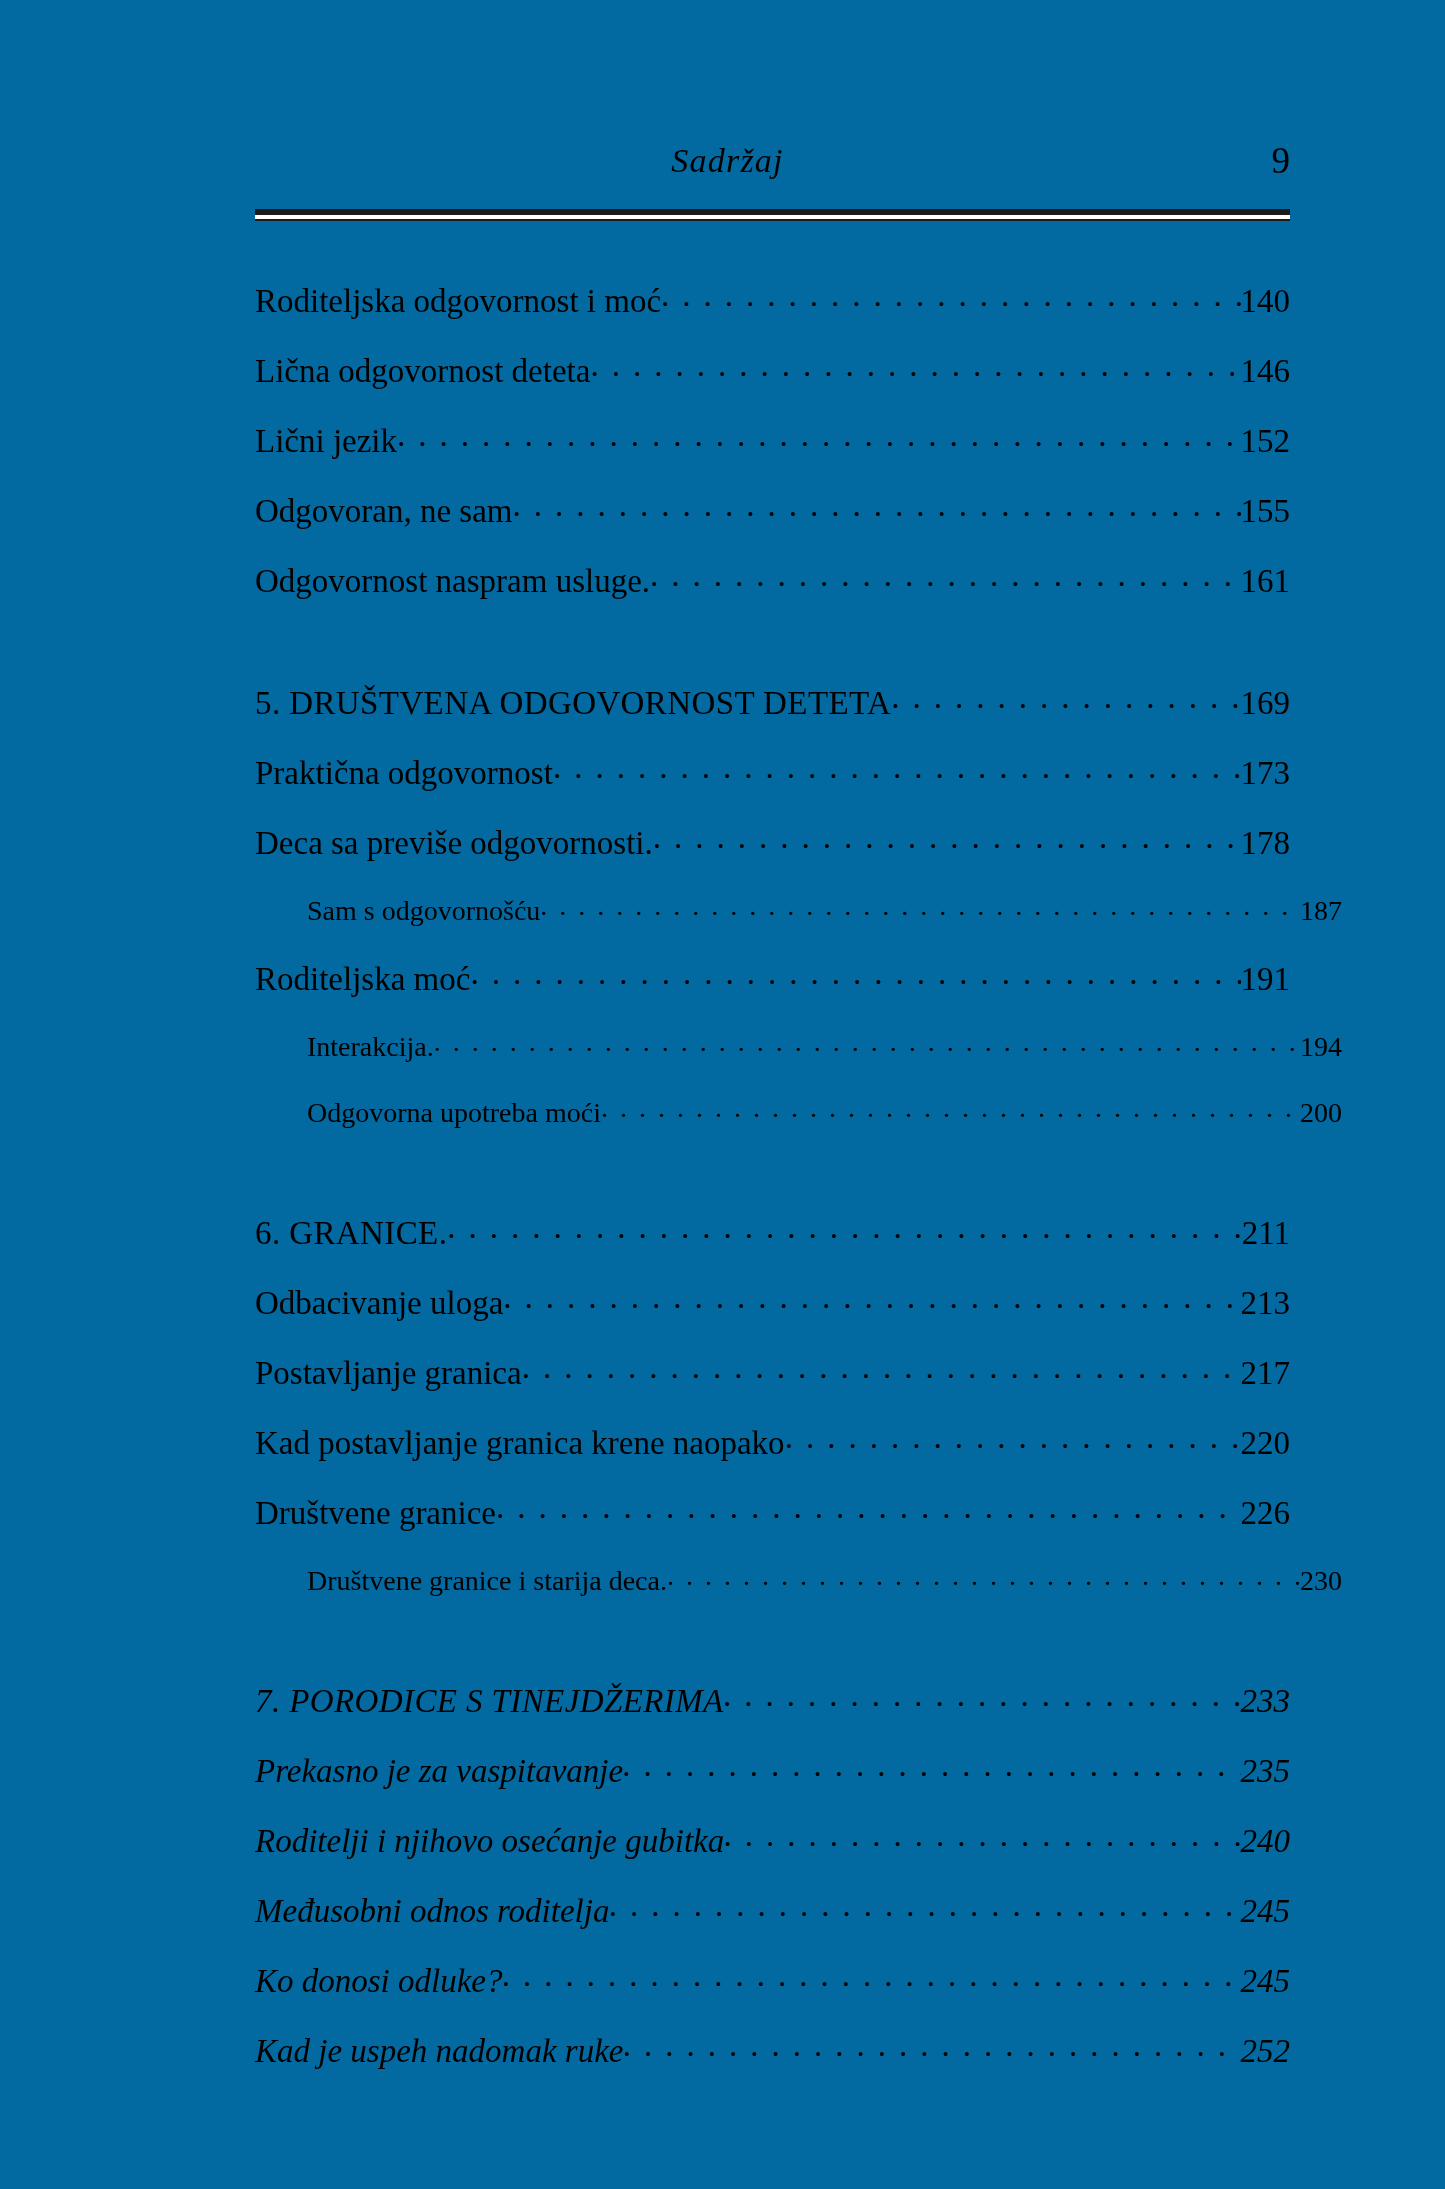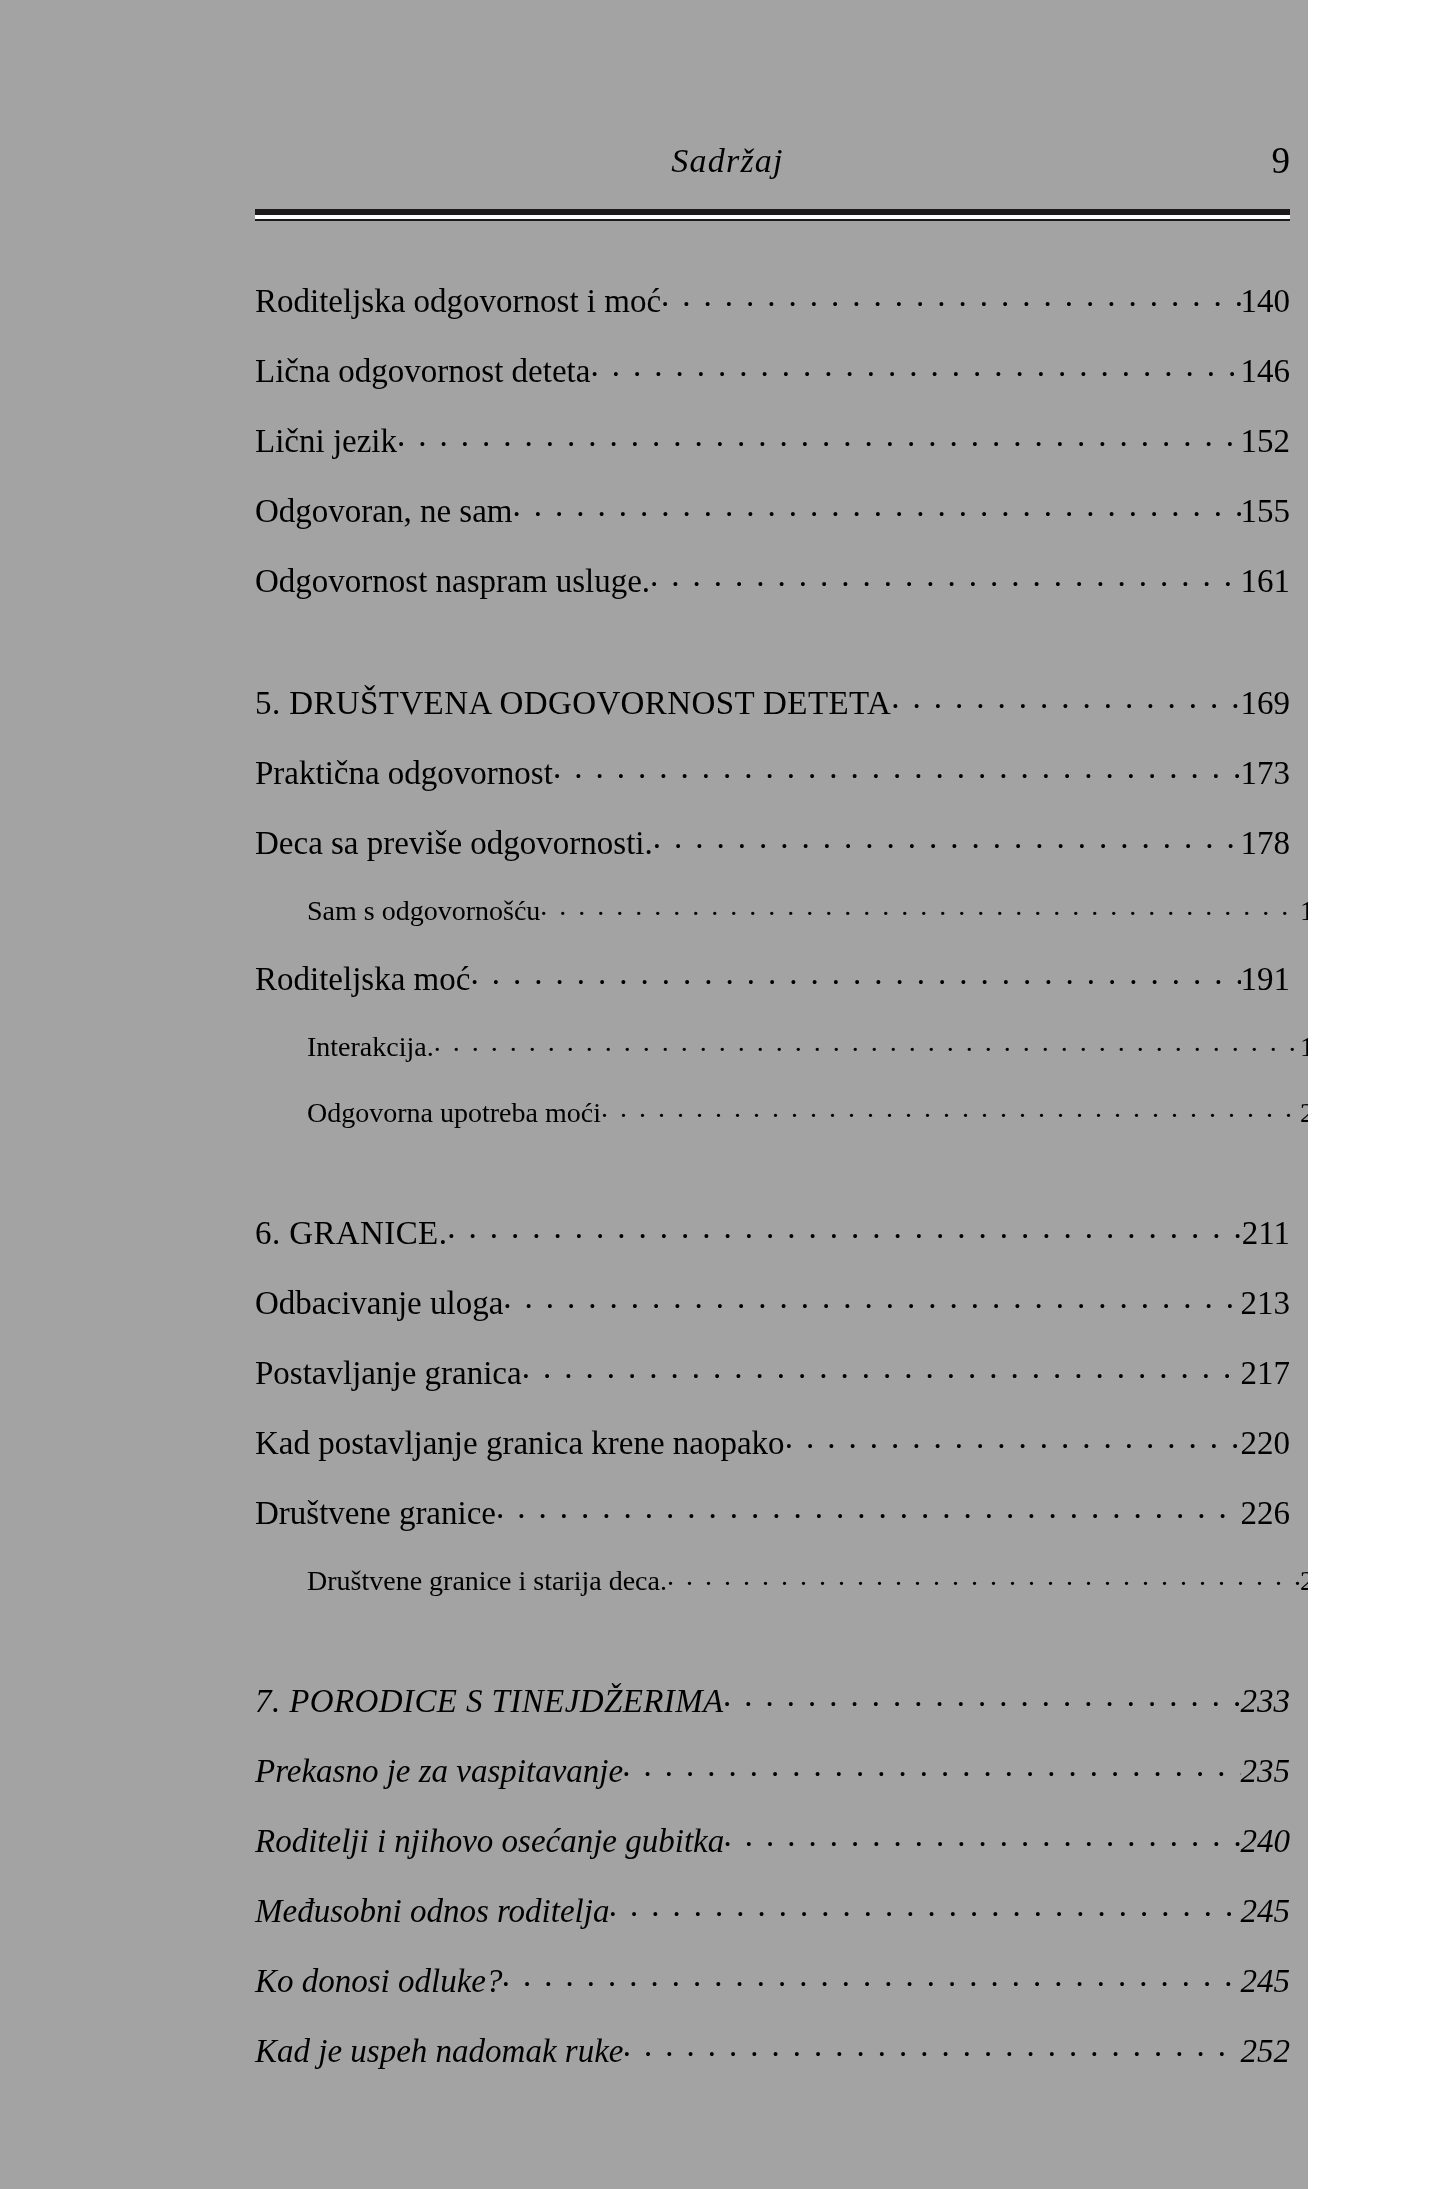--- a/index.html
+++ b/index.html
@@ -2,23 +2,23 @@
 <html><head>
 <meta charset="utf-8">
 <style>
   html, body {
     margin: 0;
     padding: 0;
     background: #ffffff;
   }
   .page {
     position: relative;
-    width: 1308px;
+    width: 1445px;
     height: 2189px;
-    background: #a3a3a3;
+    background: #0369a1;
     overflow: hidden;
     font-family: "Liberation Serif", "DejaVu Serif", serif;
     color: #000000;
   }
   .content-column {
     position: absolute;
     left: 255px;
     top: 0;
     width: 1035px;
   }

